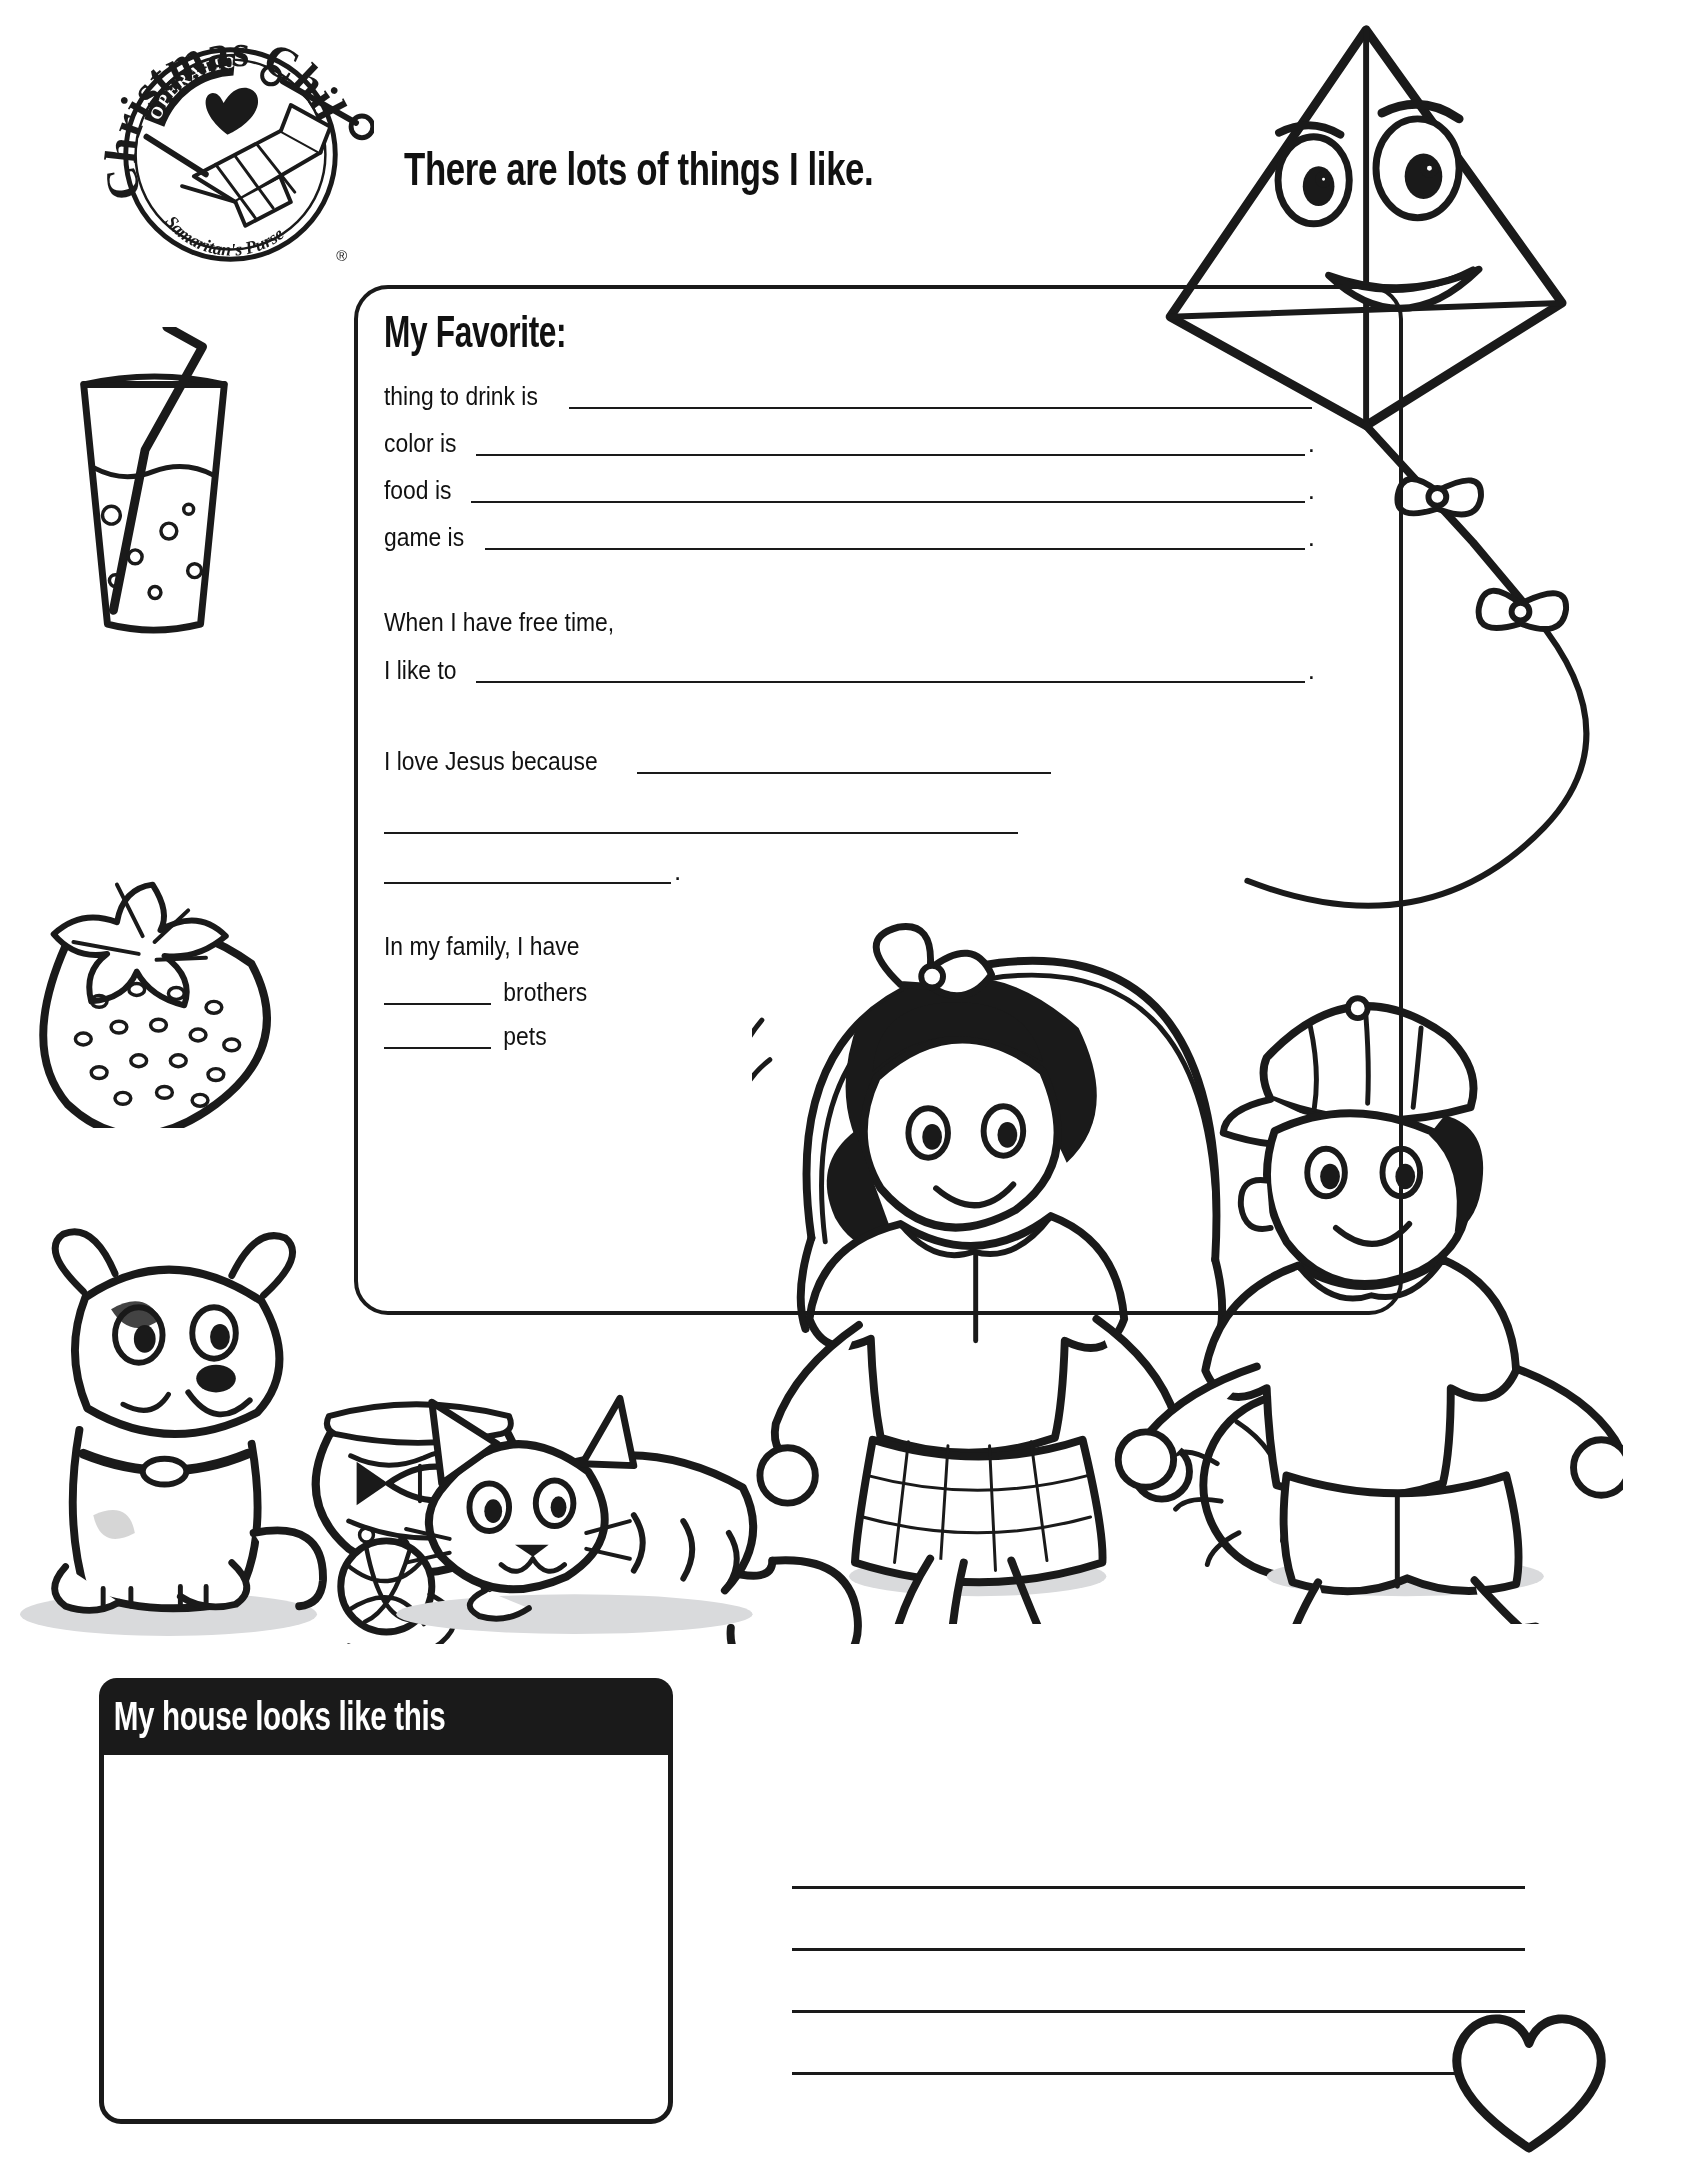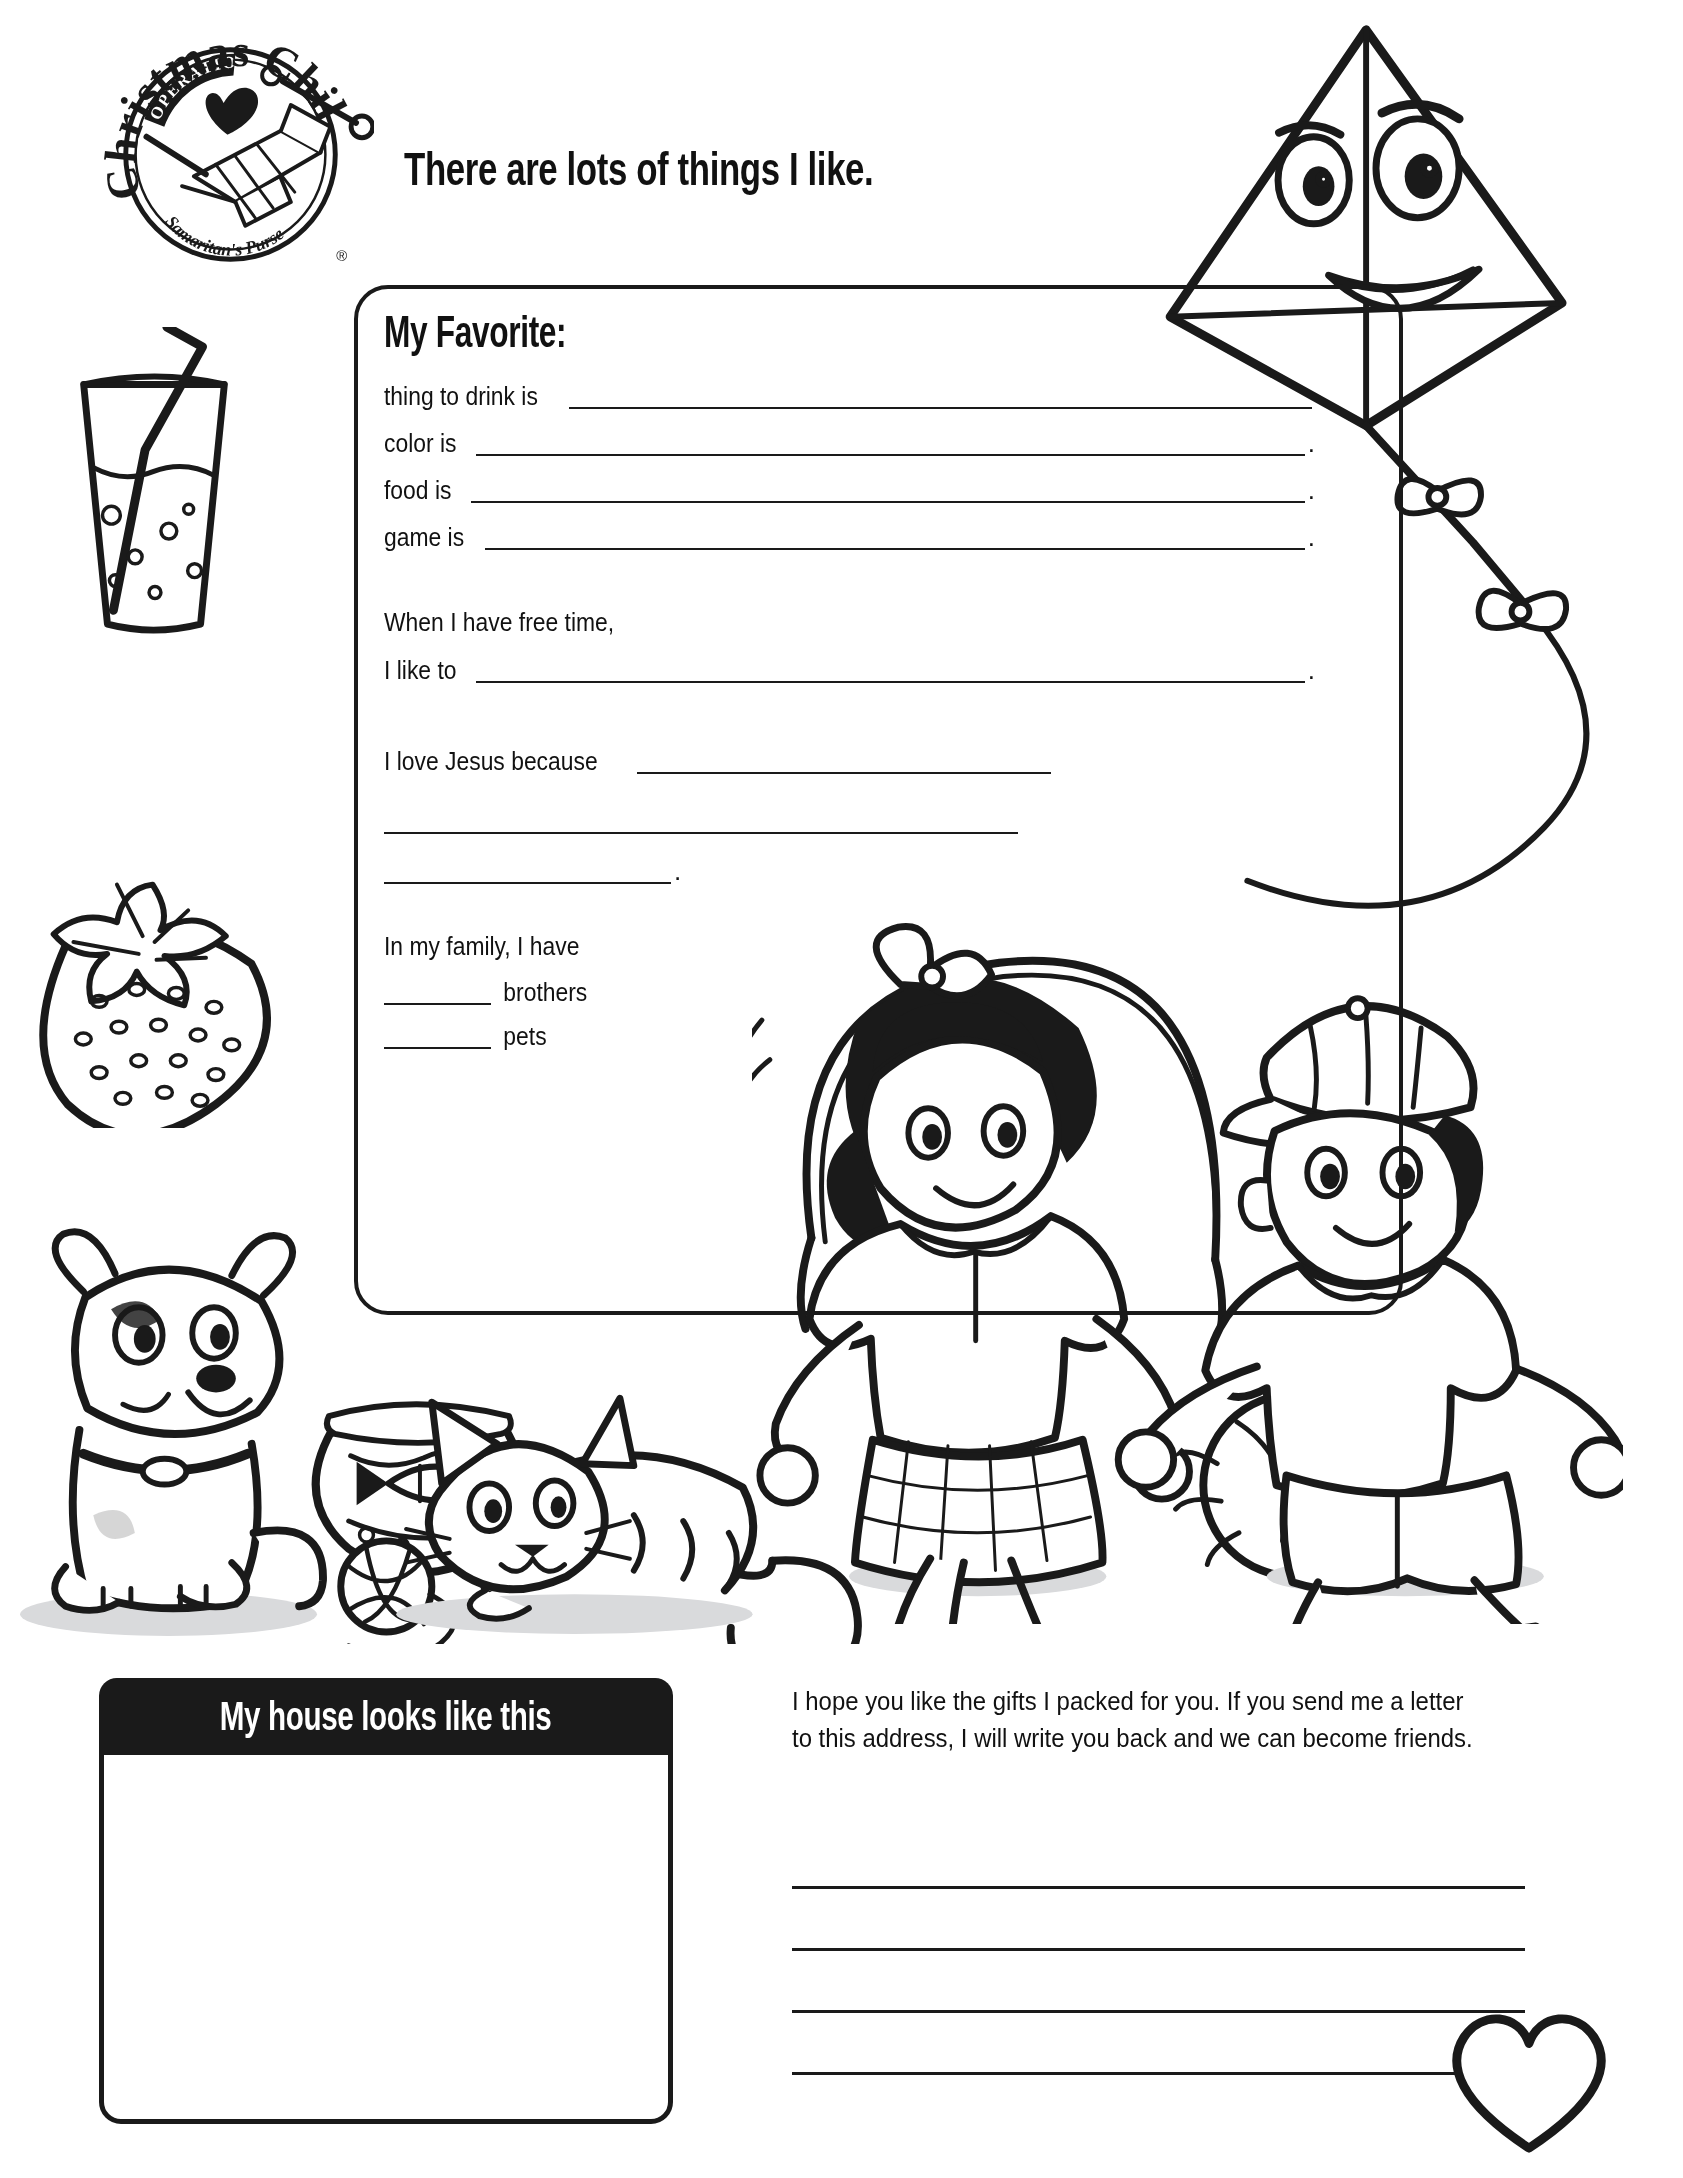--- a/index.html
+++ b/index.html
@@ -57,21 +57,21 @@
   #pets{left:20px;top:1218px;width:891px;height:426px;}
   #kids{left:752px;top:921px;width:871px;height:703px;}
   #kite{left:1069px;top:10px;width:614px;height:950px;}
 
   
   #house-box{left:99px;top:1678px;width:574px;height:446px;
              border:5px solid #1a1a1a;border-radius:22px;box-sizing:border-box;
              background:#ffffff;}
   #house-hdr{position:absolute;left:99px;top:1678px;width:574px;height:77px;
              background:#1a1a1a;border-radius:18px 18px 0 0;
-             display:flex;align-items:center;justify-content:flex-end;}
+             display:flex;align-items:center;}
   #house-hdr span{color:#ffffff;font-size:40px;font-weight:700;letter-spacing:-0.5px;
                   transform:scaleX(.74);transform-origin:left center;
                   padding-left:20px;white-space:nowrap;}
 
   
   #letter{left:792px;top:1683px;width:752px;}
   #letter p{margin:0;font-size:26px;line-height:37px;
             transform:scaleX(.92);transform-origin:left top;}
   .addr-line{border-bottom:3px solid #1a1a1a;height:59px;width:733px;}
   #addr{left:792px;top:1827px;width:752px;}
@@ -468,23 +468,20 @@
       <span class="fam-blank"></span>
       <span class="fam-word">pets</span>
     </div>
   </div>
 
   <div class="abs" id="house-box"></div>
   <div id="house-hdr">
     <span>My house looks like this</span>
   </div>
 
-  <div class="abs" id="letter">
-    <p>I hope you like the gifts I packed for you. If you send me a letter to this address, I will write you back and we can become friends.</p>
-  </div>
 
   <div class="abs" id="addr">
     <div class="addr-line"></div>
     <div class="addr-line"></div>
     <div class="addr-line"></div>
     <div class="addr-line"></div>
   </div>
 
   <div class="abs" id="heart">
     <svg viewBox="0 0 180 160" width="178" height="158">

